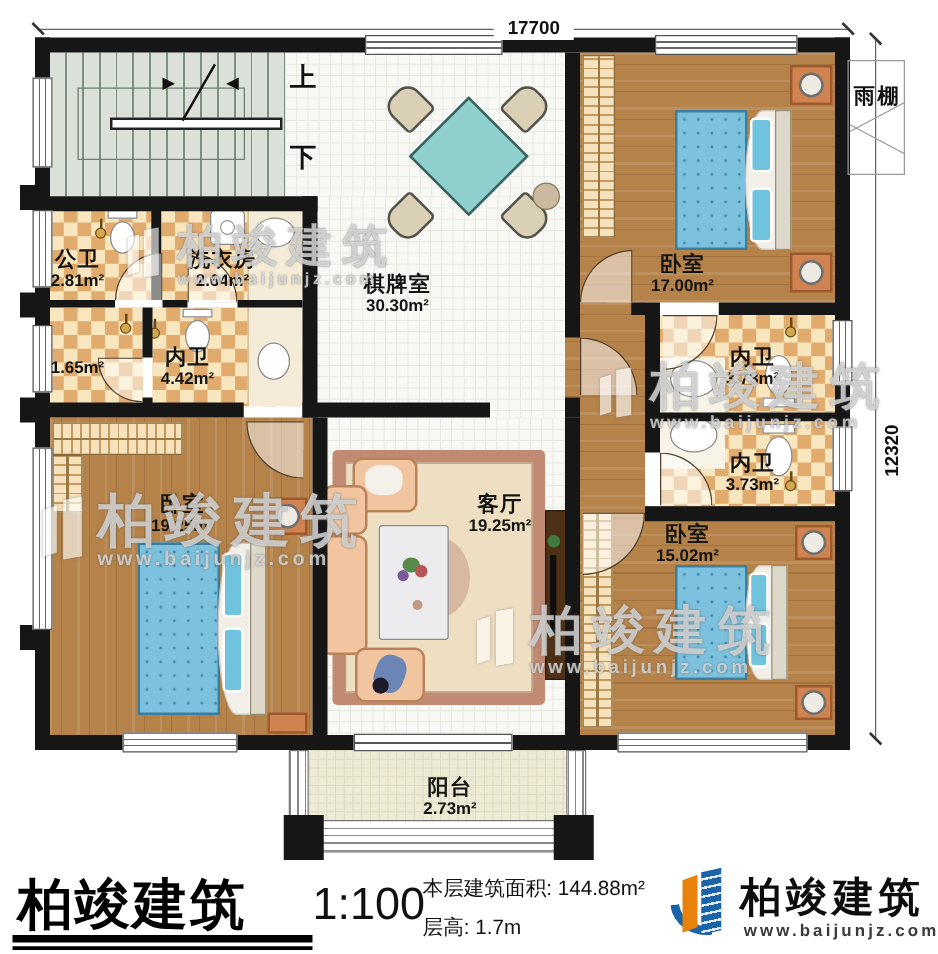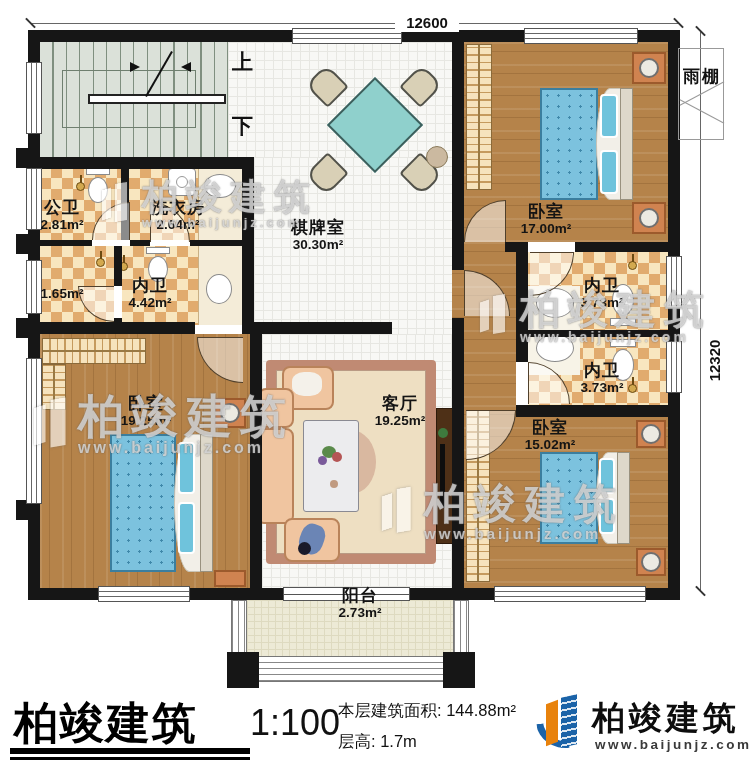--- a/index.html
+++ b/index.html
@@ -282,29 +282,29 @@
     <span class="ar">19.25m²</span>
   </div>
   <div class="room-label" style="left:400px;top:394px">
     <span class="nm">客厅</span>
     <span class="ar">19.25m²</span>
   </div>
   <div class="room-label" style="left:550px;top:418px">
     <span class="nm">卧室</span>
     <span class="ar">15.02m²</span>
   </div>
-  <div class="room-label" style="left:360px;top:586px">
+  <div class="room-label" style="left:360px;top:620px">
     <span class="nm">阳台</span>
     <span class="ar">2.73m²</span>
   </div>
 
   <div class="dimline" style="left:30px;top:23px;width:650px;height:1px"></div>
   <div class="tick" style="left:24px;top:22px"></div>
   <div class="tick" style="left:672px;top:22px"></div>
-  <div class="dimlab" style="left:395px;top:13px;width:64px;height:19px;line-height:19px">12600</div>
+  <div class="dimlab" style="left:395px;top:13px;width:64px;height:19px;line-height:19px">17700</div>
   <div class="dimline" style="left:700px;top:32px;width:1px;height:560px"></div>
   <div class="tick" style="left:694px;top:30px"></div>
   <div class="tick" style="left:694px;top:590px"></div>
   <div class="dimlab" style="left:679px;top:351px;width:70px;height:19px;line-height:19px;transform:rotate(-90deg)">12320</div>
 
   <div class="canopy">
     <div class="lab">雨棚</div>
     <div class="cline" style="left:-2px;top:44px;width:50px;transform:rotate(-28deg)"></div>
     <div class="cline" style="left:-2px;top:62px;width:50px;transform:rotate(28deg)"></div>
   </div>

